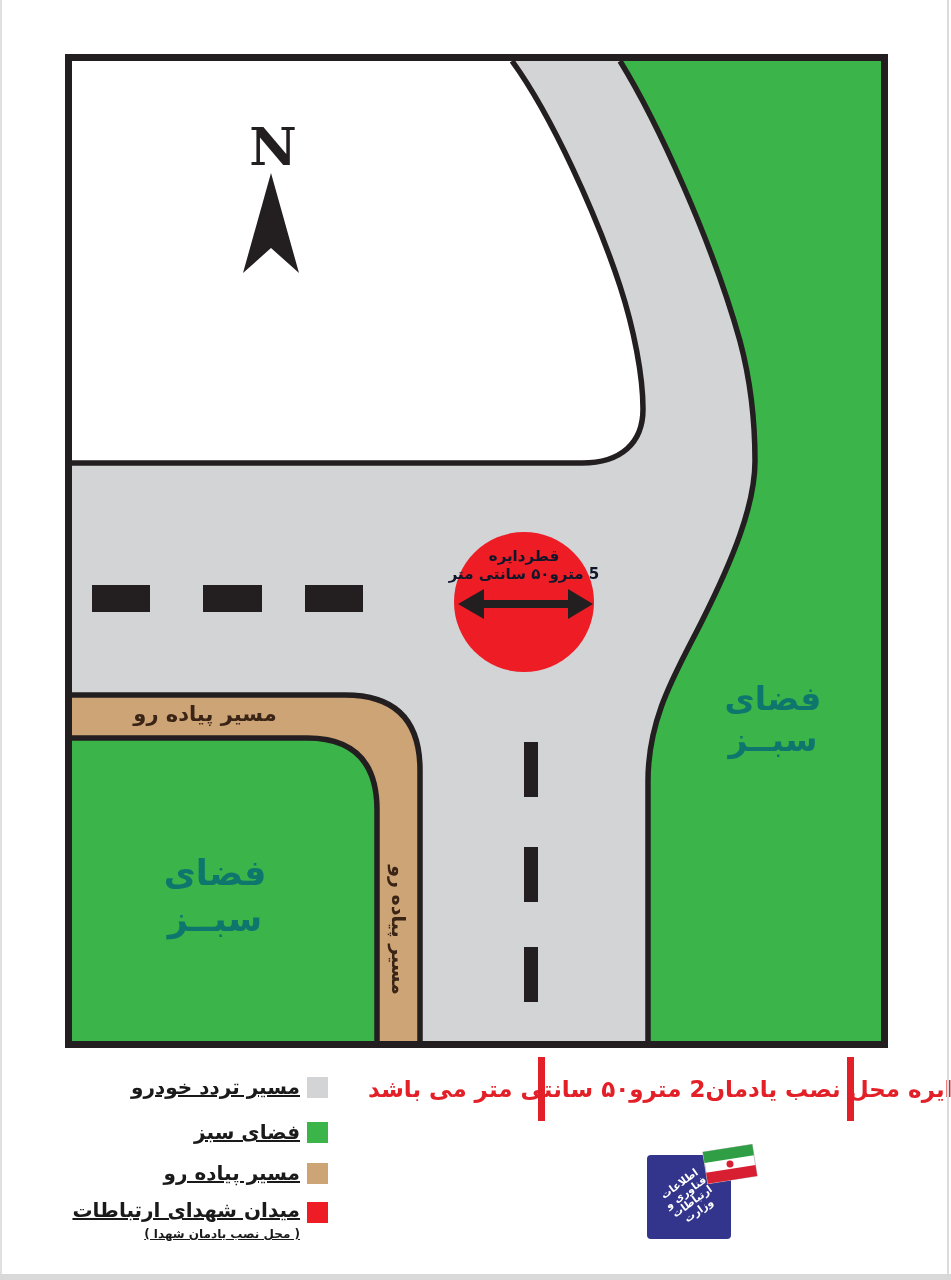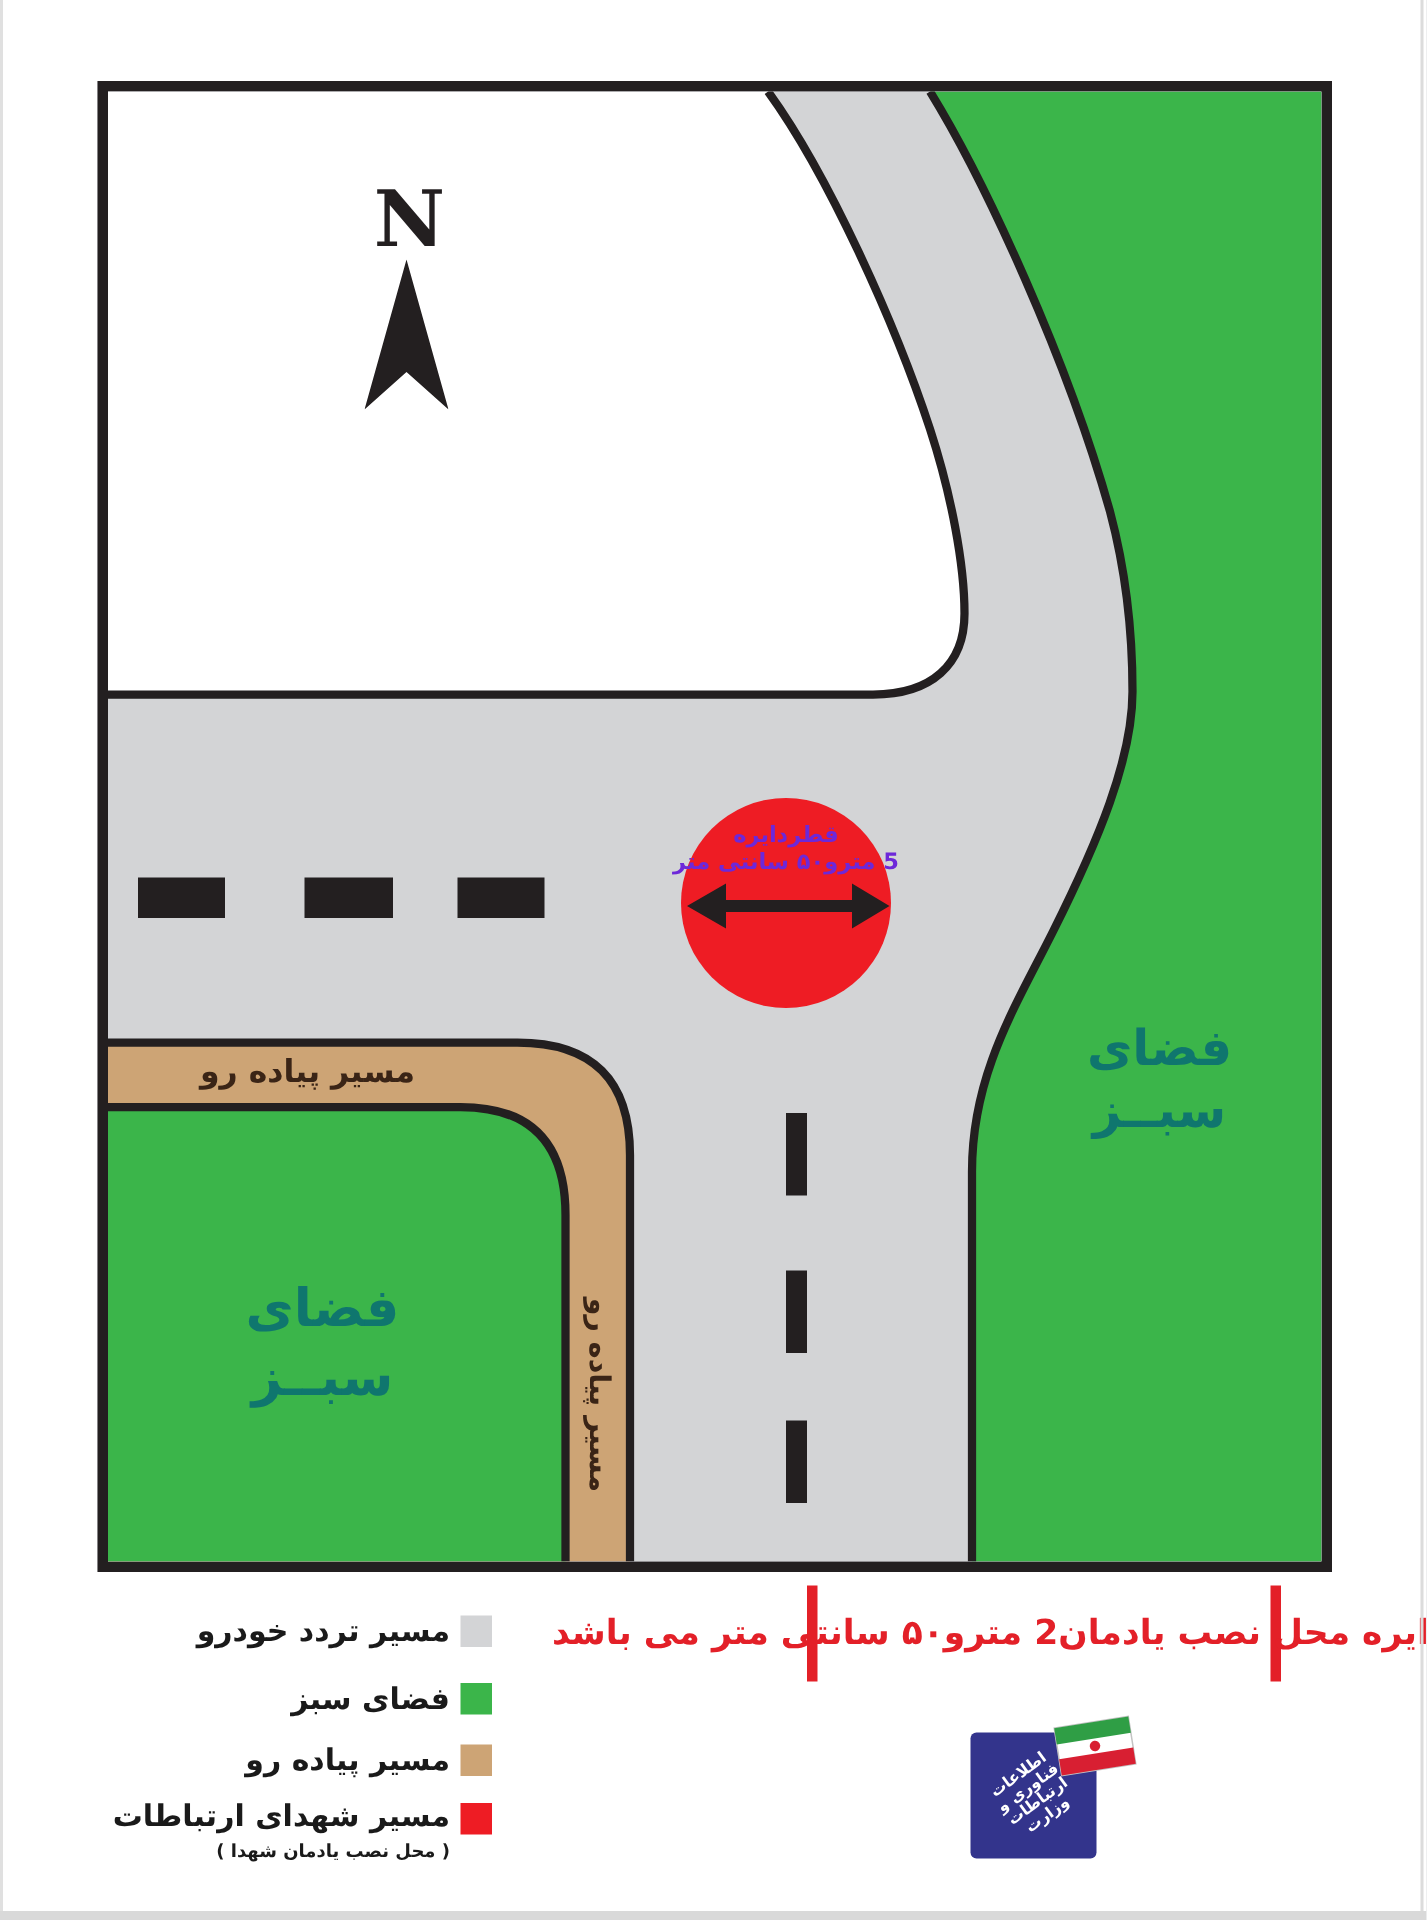--- a/index.html
+++ b/index.html
@@ -21,30 +21,30 @@
 
   .compass-n { left:151px; top:60px; width:100px; font-family:"DejaVu Serif", serif;
                font-size:52px; line-height:1; color:#231f20; direction:ltr; }
   .compass-arrow { position:absolute; left:171px; top:112px; }
 
   .lbl-green-right { left:596px; top:617px; width:210px; font-size:33px; line-height:41px; }
   .lbl-green-left  { left:43px;  top:789px; width:200px; font-size:35px; line-height:46px; }
   .lbl-sidewalk-top { left:33px; top:640px; width:200px; font-size:21px; line-height:26px; color:#3a2416; }
   .lbl-sidewalk-side { left:247px; top:858px; width:160px; height:22px; font-size:19px; line-height:22px;
                        color:#3a2416; transform:rotate(90deg); transform-origin:center; }
-  .lbl-circle { left:352px; top:486px; width:200px; font-size:15px; line-height:18px; color:#6d28d9; }
+  .lbl-circle { left:352px; top:486px; width:200px; font-size:15px; line-height:18px; color:#0f172a; }
 
   
   .sw { position:absolute; left:307px; width:21px; height:21px; }
   .sw-road  { top:1077px; background:#d3d4d6; }
   .sw-green { top:1122px; background:#3bb54a; }
   .sw-walk  { top:1163px; background:#cda475; }
   .sw-red   { top:1202px; background:#ee1c24; }
   .lg-label { position:absolute; right:651px; direction:rtl; white-space:nowrap; font-weight:bold;
-              color:#1a1a1a; font-size:20px; line-height:25px; }
+              color:#1a1a1a; font-size:20px; line-height:25px;text-decoration:underline; }
   .lg-1 { top:1075px; } .lg-2 { top:1120px;text-align:right; } .lg-3 { top:1161px; } .lg-4 { top:1198px; }
   .lg-sub { top:1224px; font-size:12px; line-height:20px; }
 
   
   .info-box { position:absolute; left:538px; top:1057px; width:316px; height:64px;
               border-left:7px solid #e32028; border-right:7px solid #e32028;
               display:flex; flex-direction:row; justify-content:center; align-items:center;
               direction:rtl; color:#e32028; font-weight:bold; font-size:23px; line-height:28px;
               text-align:center; white-space:nowrap; }
 
@@ -122,21 +122,21 @@
 
   <div>
     <div class="sw sw-road"></div>
     <div class="sw sw-green"></div>
     <div class="sw sw-walk"></div>
     <div class="sw sw-red"></div>
 
     <div class="lg-label lg-1">مسیر تردد خودرو</div>
     <div class="lg-label lg-2">فضای سبز</div>
     <div class="lg-label lg-3">مسیر پیاده رو</div>
-    <div class="lg-label lg-4">مسیر شهدای ارتباطات</div>
+    <div class="lg-label lg-4">میدان شهدای ارتباطات</div>
     <div class="lg-label lg-sub">( محل نصب یادمان شهدا )</div>
   </div>
 
   <div class="info-box">
     <span>قطر دایره محل نصب یادمان</span>
     <span>2 مترو۵۰ سانتی متر می باشد</span>
   </div>
 
   <div class="logo">
     <div class="logo-square">

